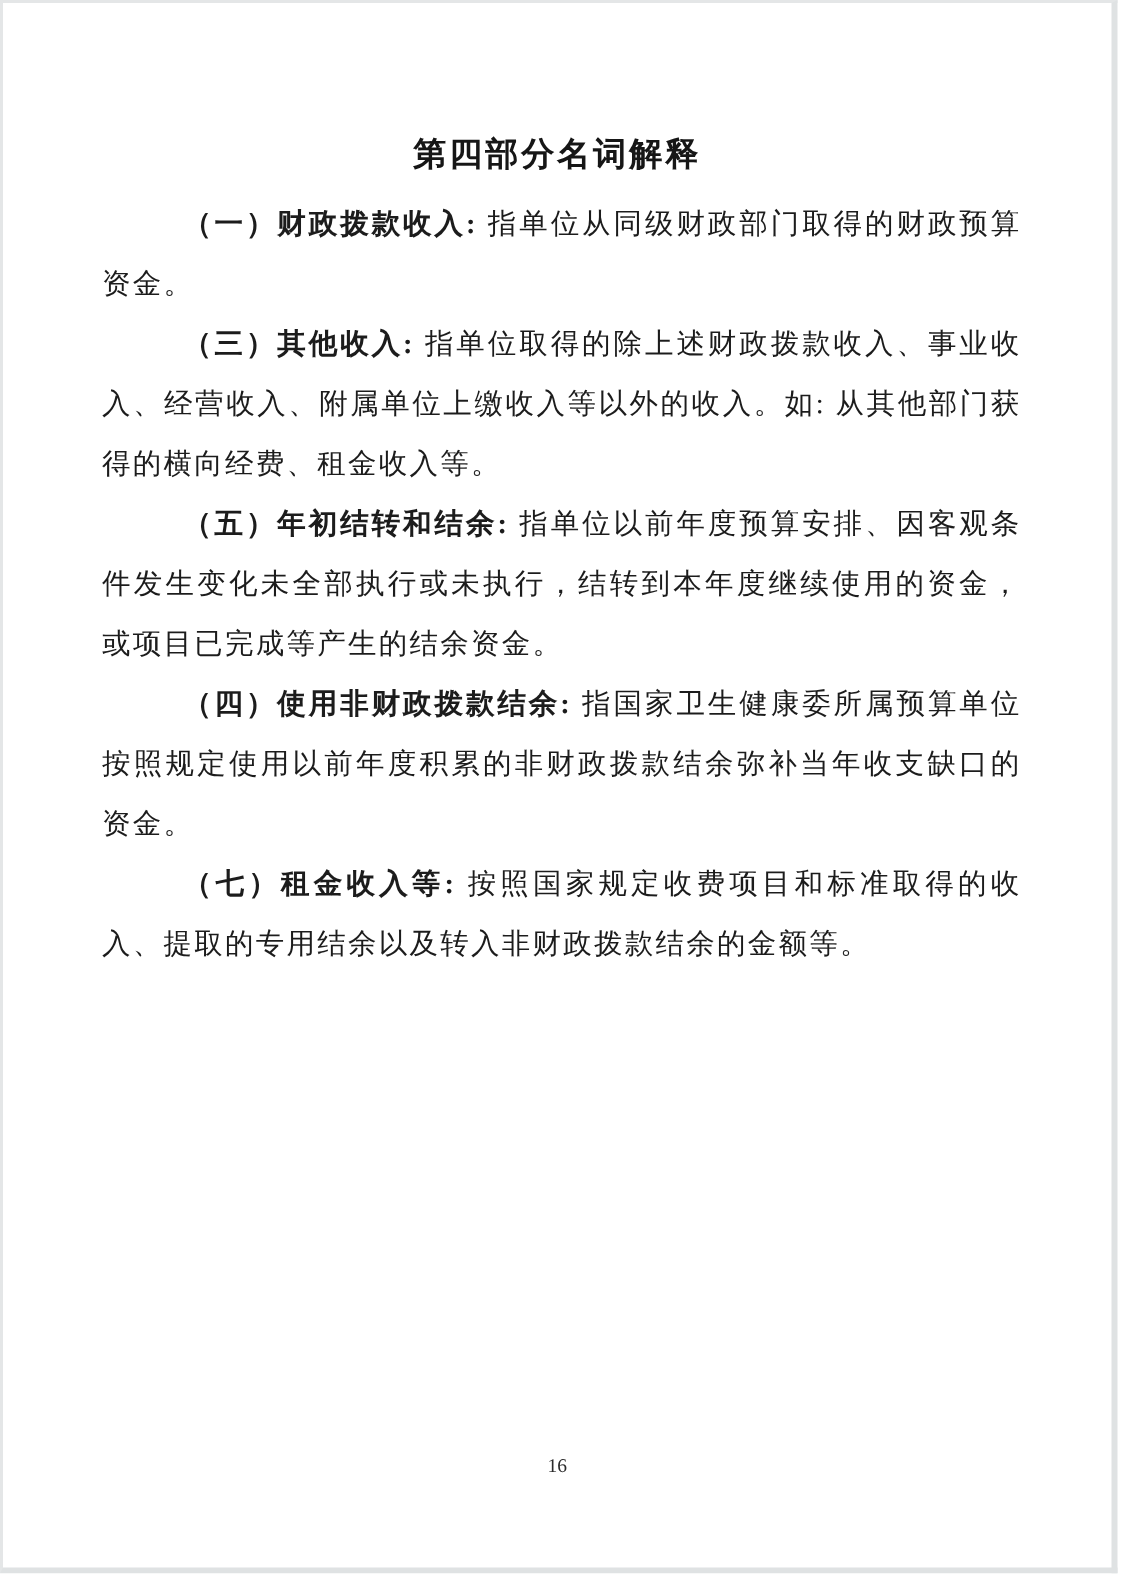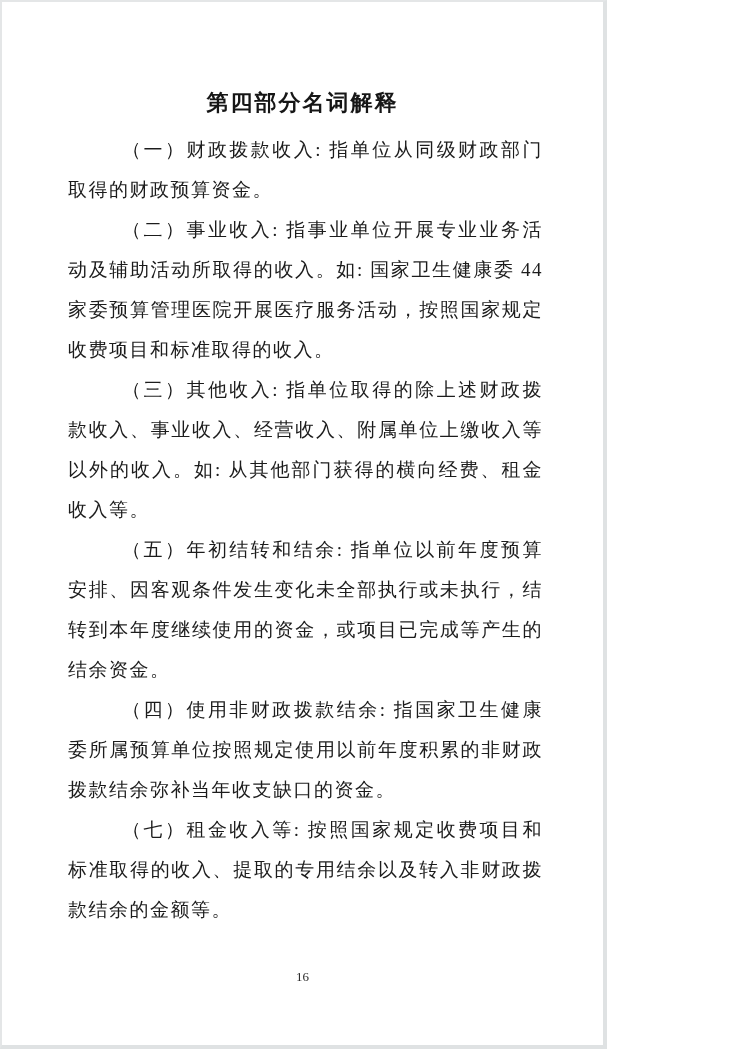--- a/index.html
+++ b/index.html
@@ -2,21 +2,21 @@
 <html><head>
 <meta charset="utf-8">
 <style>
   html, body {
     margin: 0;
     padding: 0;
     background: #ffffff;
   }
   .page {
     position: relative;
-    width: 607px;
+    width: 745px;
     height: 1049px;
     background: #ffffff;
     border-top: 2px solid #e4e6e7;
     border-left: 2px solid #e4e6e7;
     border-right: 4px solid #dfe2e3;
     border-bottom: 4px solid #dfe2e3;
     box-sizing: border-box;
     overflow: hidden;
     font-family: "Liberation Serif", "DejaVu Serif", serif;
     color: #1c1c1c;
@@ -37,21 +37,21 @@
     margin: 0;
     font-size: 19px;
     line-height: 40px;
     text-align: justify;
     text-justify: inter-character;
     text-indent: 54px;
     letter-spacing: 1.5px;
     word-break: break-all;
   }
   .term .label {
-    font-weight: normal;
+    font-weight: bold;
   }
   .page-number {
     position: absolute;
     left: 0;
     right: 0;
     bottom: 60px;
     text-align: center;
     font-size: 13px;
     color: #2a2a2a;
     font-family: "Liberation Serif", "DejaVu Serif", serif;
@@ -64,24 +64,20 @@
 
   <h1 class="doc-title">第四部分名词解释</h1>
 
   <div class="content">
 
     <p class="term">
       <span class="label">（一）财政拨款收入:</span>
       <span class="definition">指单位从同级财政部门取得的财政预算资金。</span>
     </p>
 
-    <p class="term">
-      <span class="label">（二）事业收入:</span>
-      <span class="definition">指事业单位开展专业业务活动及辅助活动所取得的收入。如: 国家卫生健康委 44 家委预算管理医院开展医疗服务活动，按照国家规定收费项目和标准取得的收入。</span>
-    </p>
 
     <p class="term">
       <span class="label">（三）其他收入:</span>
       <span class="definition">指单位取得的除上述财政拨款收入、事业收入、经营收入、附属单位上缴收入等以外的收入。如: 从其他部门获得的横向经费、租金收入等。</span>
     </p>
 
     <p class="term">
       <span class="label">（五）年初结转和结余:</span>
       <span class="definition">指单位以前年度预算安排、因客观条件发生变化未全部执行或未执行，结转到本年度继续使用的资金，或项目已完成等产生的结余资金。</span>
     </p>

